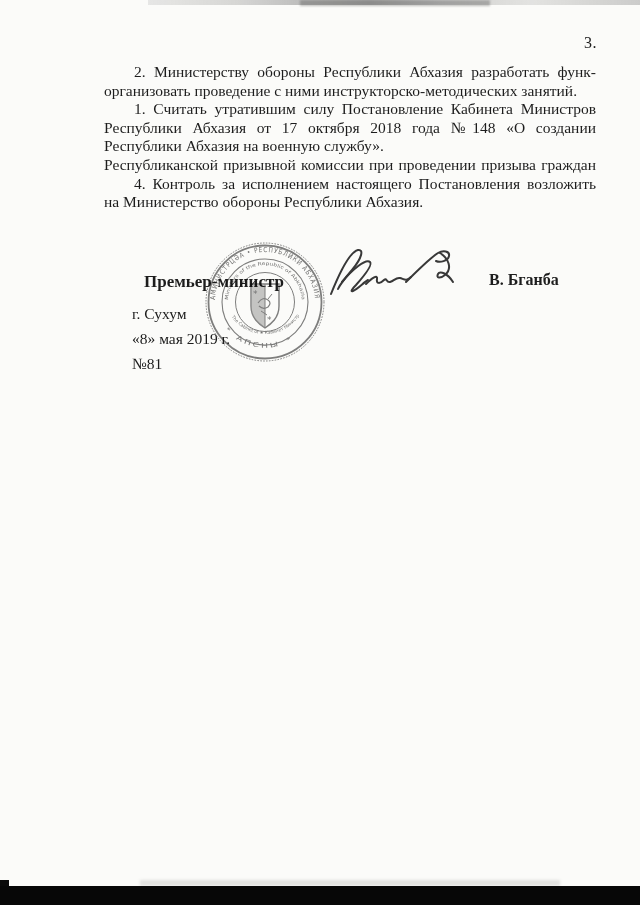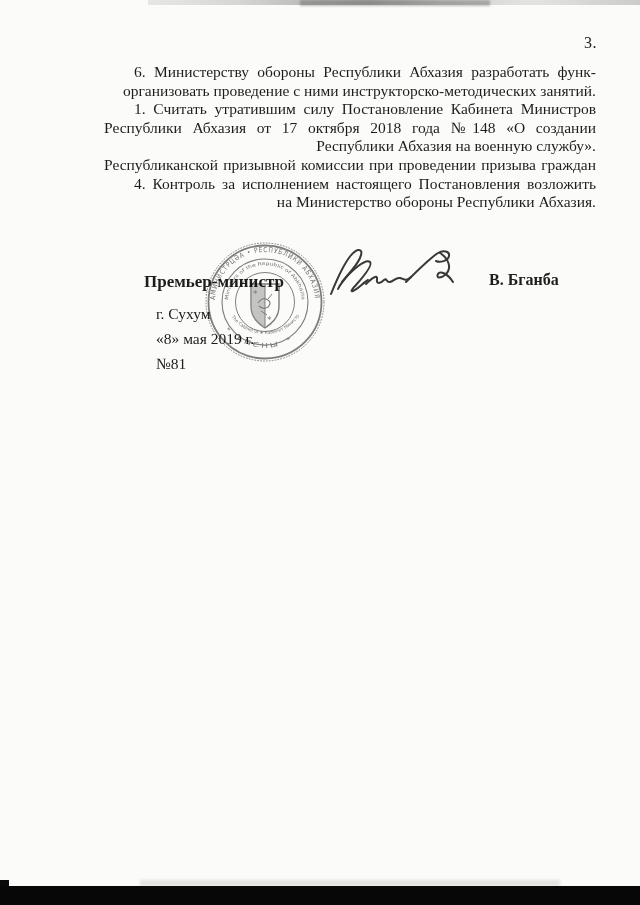--- a/index.html
+++ b/index.html
@@ -43,32 +43,32 @@
   }
   
   .page-number{
     position:absolute;top:34px;right:43px;
     font-size:16px;letter-spacing:.5px;
   }
   .body-text{
     position:absolute;left:104px;top:63px;width:492px;
     font-size:15.5px;line-height:18.6px;
   }
-  .line{white-space:normal;text-align:right;}
+  .line{white-space:normal;}
   .line.j{text-align:justify;text-align-last:justify;}
   .line.ind{padding-left:30px;}
   .sign-title{
     position:absolute;left:144px;top:272px;
     font-size:17px;font-weight:700;white-space:nowrap;z-index:2;
   }
   .sign-name{
     position:absolute;left:473px;top:271px;
     font-size:16px;font-weight:700;white-space:nowrap;z-index:2;margin-left:16px;
   }
-  .addr{position:absolute;left:156px;font-size:15.5px;white-space:nowrap;z-index:2;}
+  .addr{position:absolute;left:132px;font-size:15.5px;white-space:nowrap;z-index:2;}
   .addr.city{top:305px;}
   .addr.date{top:330px;}
   .addr.num{top:355px;}
   
   .signature{
     position:absolute;left:326px;top:244px;width:132px;height:56px;z-index:4;
   }
   
   .seal{
     position:absolute;left:204px;top:241px;width:122px;height:122px;
@@ -80,21 +80,21 @@
 <body>
 
 <div class="page">
 
   <div class="top-smudge"></div>
   <div class="top-smudge-blob"></div>
 
   <div class="page-number">3.</div>
 
   <div class="body-text">
-    <div class="line j ind">6. Министерству  обороны  Республики  Абхазия  разработать  функ-</div>
+    <div class="line j ind">2. Министерству  обороны  Республики  Абхазия  разработать  функ-</div>
     <div class="line">организовать проведение с ними инструкторско-методических занятий.</div>
     <div class="line j ind">1. Считать  утратившим  силу  Постановление  Кабинета  Министров</div>
     <div class="line j">Республики  Абхазия  от  17  октября  2018  года  №148  «О  создании</div>
     <div class="line">Республики Абхазия на военную службу».</div>
     <div class="line j">Республиканской  призывной  комиссии  при  проведении  призыва  граждан</div>
     <div class="line j ind">4. Контроль  за  исполнением  настоящего  Постановления  возложить</div>
     <div class="line">на Министерство обороны Республики Абхазия.</div>
   </div>
 
   <div class="sign-title">Премьер-министр</div>

